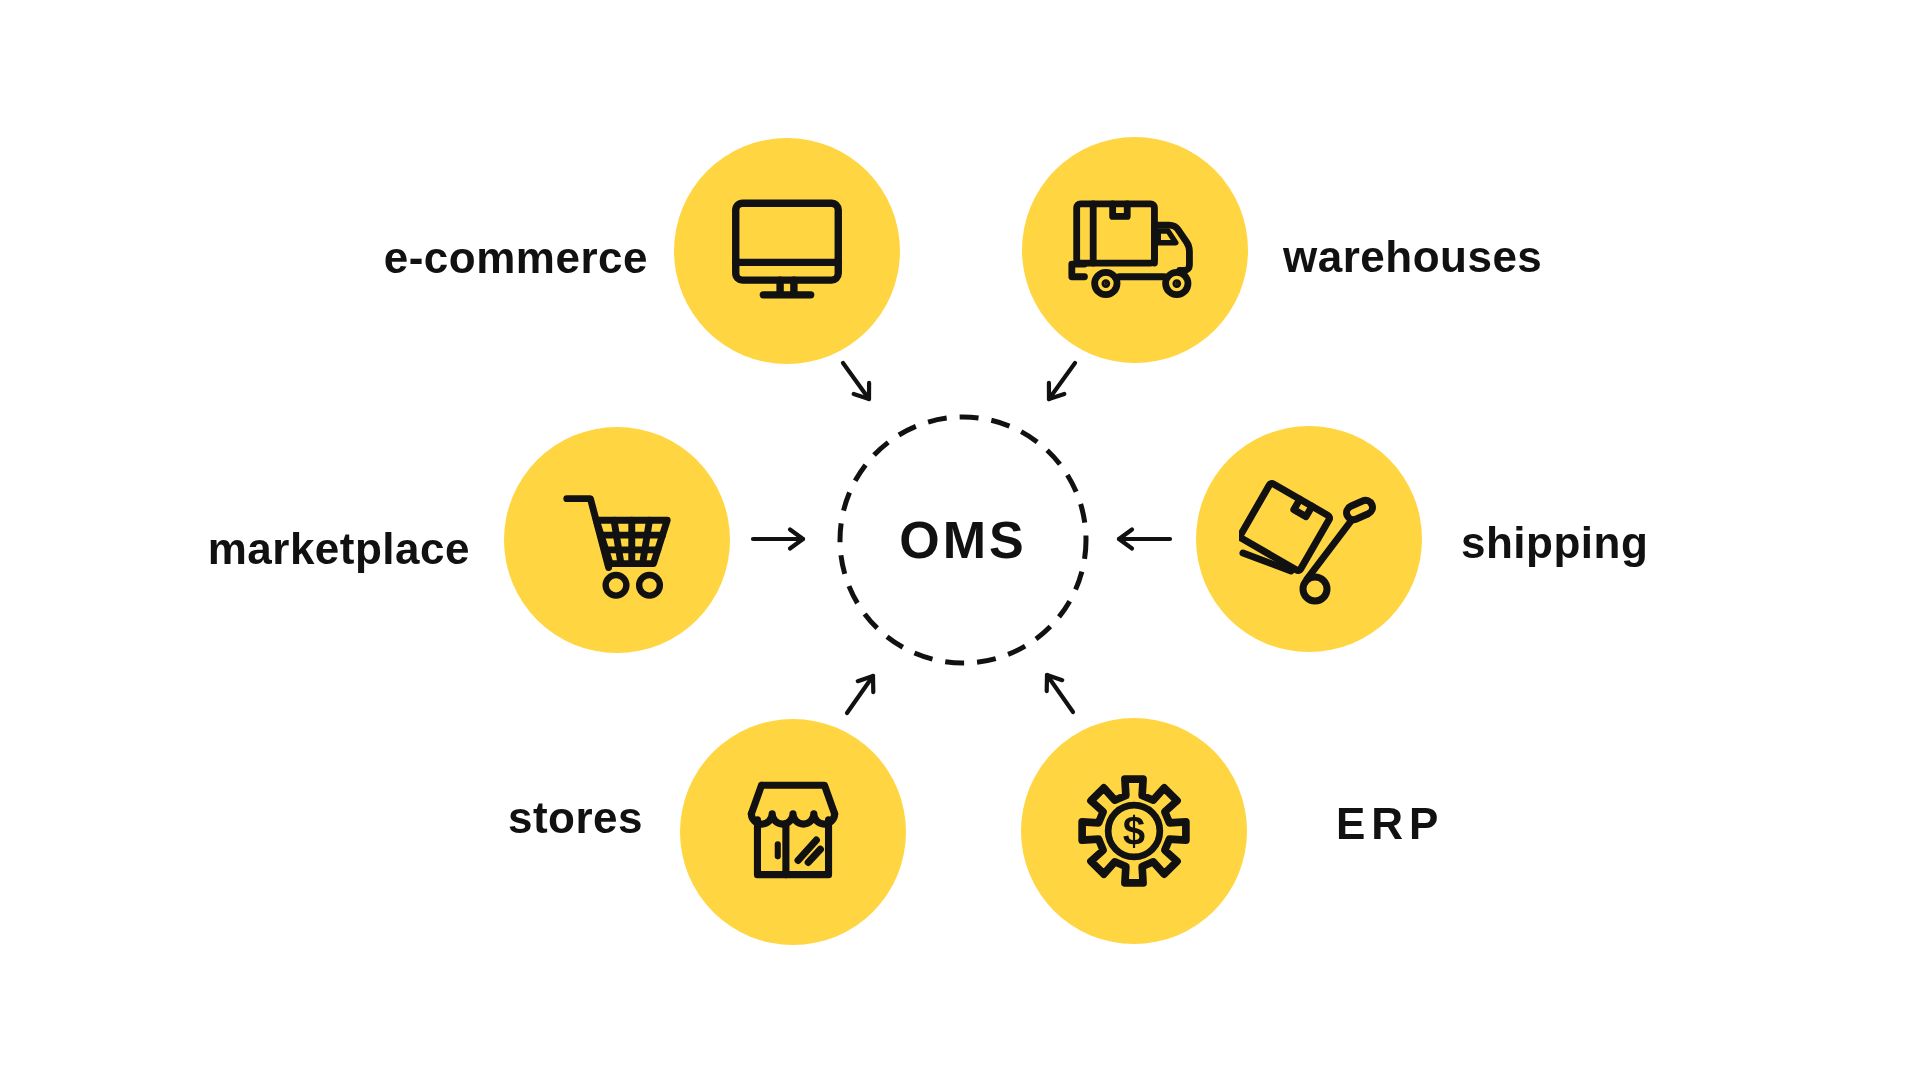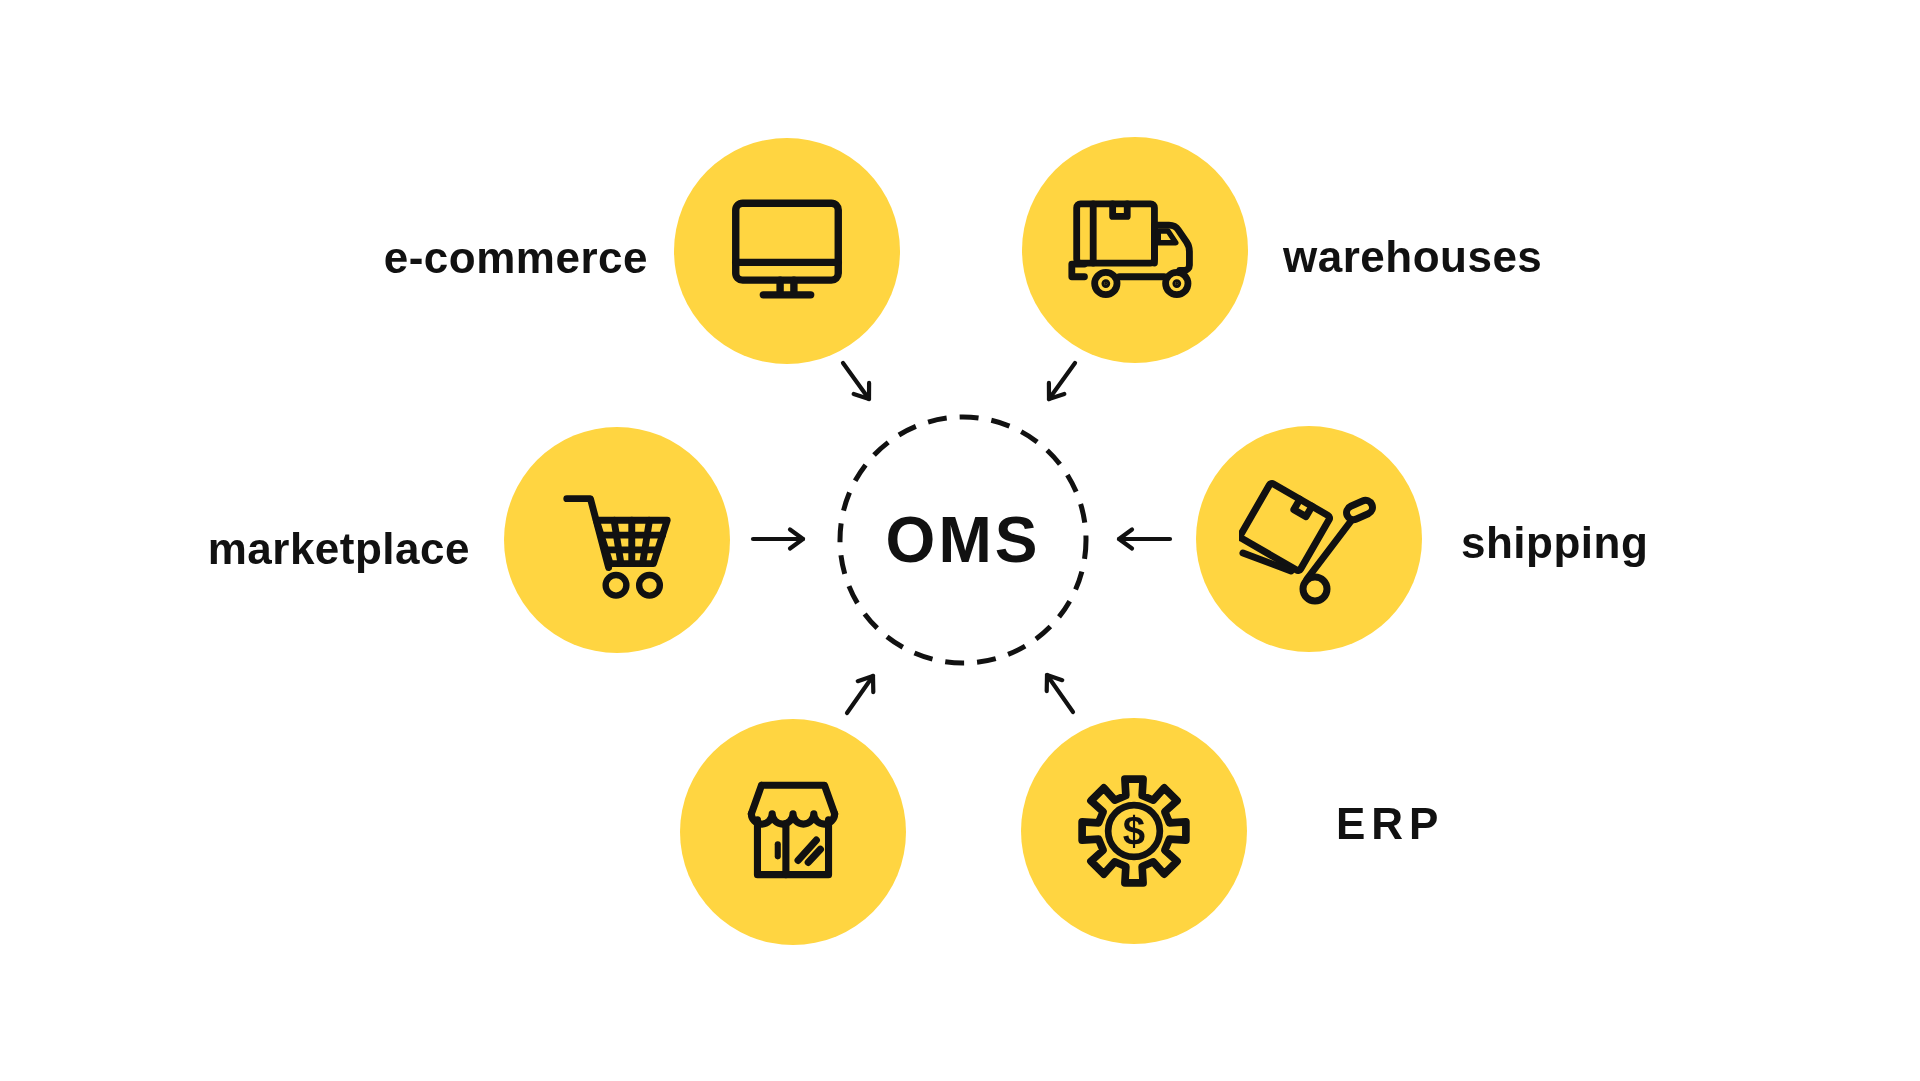--- a/index.html
+++ b/index.html
@@ -33,21 +33,21 @@
     line-height:44px;
     color:var(--ink);
     white-space:nowrap;
   }
   .node-label.align-right{text-align:right;}
   .node-label.caps{letter-spacing:6px;}
   .center-label{
     position:absolute;
     left:840px;top:417px;width:246px;height:246px;
     display:flex;align-items:center;justify-content:center;
-    font-size:64px;font-weight:700;letter-spacing:3px;
+    font-size:52px;font-weight:700;letter-spacing:3px;
     color:var(--ink);
   }
   .overlay{
     position:absolute;left:0;top:0;width:1920px;height:1081px;
     color:var(--ink);
   }
   
   #c-ecommerce  {left:674px;top:138px;}
   #c-warehouses {left:1022px;top:137px;}
   #c-marketplace{left:504px;top:427px;}
@@ -136,20 +136,21 @@
         <rect x="11.5" y="26.5" width="69" height="63" rx="3"></rect>
         <path d="M45,26.5 v12 h14 v-12"></path>
       </g>
       <line x1="4" y1="84" x2="52" y2="102"></line>
       <line x1="68" y1="110" x2="112" y2="52"></line>
       <rect x="107" y="34" width="27" height="14" rx="7" transform="rotate(-24 120.5 41)"></rect>
       <circle cx="76" cy="120" r="12"></circle>
     </svg>
   </div>
 
+  <div class="node-label align-right" id="l-stores">stores</div>
   <div class="node-circle" id="c-stores">
     <svg width="132" height="122" viewBox="0 0 130 120" fill="none" stroke="currentColor" stroke-width="7" stroke-linecap="round" stroke-linejoin="round">
       <path d="M34,14 H96 L106,42 M34,14 L24,42"></path>
       <path d="M24,42 a10.25,10.25 0 0 0 20.5,0 a10.25,10.25 0 0 0 20.5,0 a10.25,10.25 0 0 0 20.5,0 a10.25,10.25 0 0 0 20.5,0"></path>
       <path d="M30,48 V102 H100 V48"></path>
       <line x1="58" y1="52" x2="58" y2="102"></line>
       <line x1="50" y1="72" x2="50" y2="84" stroke-width="6"></line>
       <line x1="70" y1="88" x2="88" y2="68"></line>
       <line x1="80" y1="90" x2="92" y2="77"></line>
     </svg>

